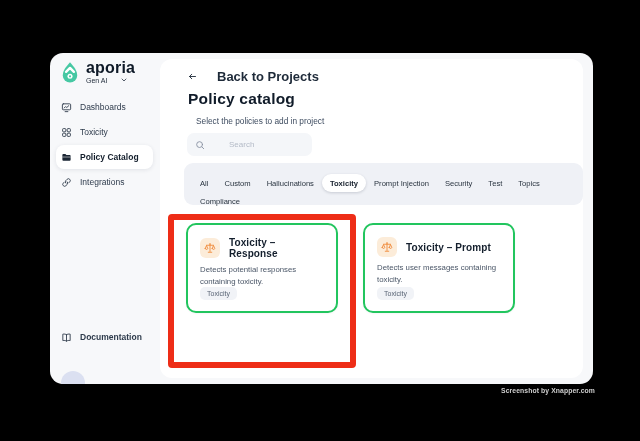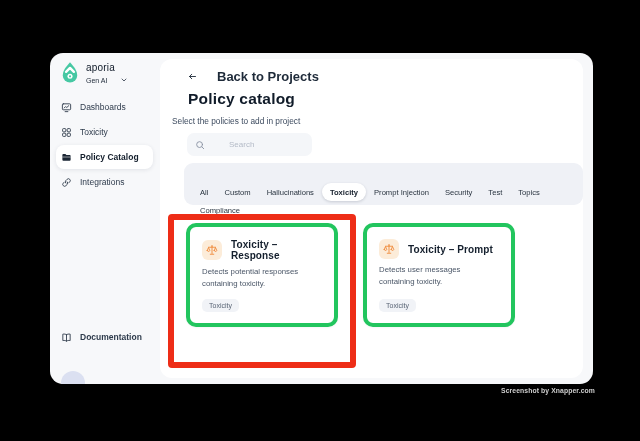--- a/index.html
+++ b/index.html
@@ -5,52 +5,52 @@
   html,body{margin:0;padding:0;background:#000;}
   .canvas{position:relative;width:640px;height:441px;background:#000;overflow:hidden;
           font-family:"Liberation Sans",sans-serif;-webkit-font-smoothing:antialiased;}
   .window{position:absolute;left:50px;top:53px;width:543px;height:331px;background:#f7f8fa;
           border-radius:13px;overflow:hidden;box-shadow:0 12px 40px rgba(0,0,0,.55);}
 
   
   .sidebar{position:absolute;left:0;top:0;bottom:0;width:110px;}
   .brand-row{position:absolute;left:11px;top:8px;display:flex;gap:7px;align-items:flex-start;}
   .brand-col{display:flex;flex-direction:column;}
-  .brand{font-size:10px;font-weight:400;color:#0f1a28;letter-spacing:.2px;line-height:13px;}
+  .brand{font-size:16px;font-weight:700;color:#0f1a28;letter-spacing:.2px;line-height:13px;}
   .workspace-row{display:flex;align-items:center;gap:13px;margin-top:2px;}
   .workspace{font-size:7px;color:#232e3d;}
   .nav{position:absolute;top:42px;left:0;right:0;}
   .nav-item{height:24px;margin:0 7px 1px 6px;display:flex;align-items:center;gap:8px;
             padding-left:5px;border-radius:8px;font-size:8.5px;color:#2e3b4c;font-weight:500;cursor:pointer;}
   .nav-item.active{background:#fff;box-shadow:0 1px 4px rgba(25,39,66,.10);font-weight:700;color:#141f2d;}
   .doc-item{position:absolute;bottom:35px;left:6px;right:7px;height:24px;display:flex;
             align-items:center;gap:8px;padding-left:5px;font-size:8.5px;color:#2e3b4c;font-weight:700;cursor:pointer;}
   .avatar-bubble{position:absolute;left:11px;bottom:-11px;width:24px;height:24px;border-radius:50%;background:#dbe0f1;}
 
   
   .main{position:absolute;left:110px;top:6px;right:10px;bottom:6px;background:#fff;border-radius:12px;}
   .back-row{position:absolute;left:28px;top:10px;display:flex;align-items:center;gap:20px;
             font-size:13px;font-weight:600;color:#1e2a39;cursor:pointer;}
   .page-title{position:absolute;left:28px;top:31px;font-size:15.5px;font-weight:700;color:#101b29;letter-spacing:.2px;}
-  .page-subtitle{position:absolute;left:12px;top:57px;font-size:8.3px;color:#3e4c60;}
+  .page-subtitle{position:absolute;left:36px;top:57px;font-size:8.3px;color:#3e4c60;}
   .search-box{position:absolute;left:27px;top:74px;width:125px;height:23px;background:#f4f6f9;
               border-radius:7px;display:flex;align-items:center;gap:22px;padding:0 8px;box-sizing:border-box;}
   .search-box input{border:none;background:transparent;outline:none;font-size:8px;color:#333;width:92px;
                     font-family:"Liberation Sans",sans-serif;}
   .search-box input::placeholder{color:#b4bbc7;}
 
   .tabs{position:absolute;left:24px;right:0;top:104px;height:42px;background:#eff1f6;
-        border-radius:9px;padding:20px 8px;box-sizing:border-box;}
+        border-radius:9px;padding:11px 8px;box-sizing:border-box;}
   .tabs-row{display:flex;align-items:center;height:18px;}
   .tab{padding:0 8px;height:18px;display:flex;align-items:center;font-size:7.6px;color:#28333f;
        border-radius:12px;white-space:nowrap;cursor:pointer;}
   .tab.active{background:#fff;font-weight:700;box-shadow:0 1px 3px rgba(24,36,58,.18);color:#16202d;}
 
   .cards-row{position:absolute;left:26px;top:164px;display:flex;gap:25px;}
-  .card{width:152px;height:104px;background:#fff;border:4px solid #22c55e;border-radius:10px;
+  .card{width:152px;height:90px;background:#fff;border:2px solid #22c55e;border-radius:10px;
         box-sizing:border-box;padding:12px;position:relative;box-shadow:0 1px 2px rgba(16,24,40,.04);cursor:pointer;}
   .card-head{display:flex;align-items:center;gap:9px;}
   .policy-icon{width:20px;height:20px;border-radius:6px;background:#fcecd9;display:flex;
                align-items:center;justify-content:center;flex:0 0 auto;}
   .card-title{font-size:10px;font-weight:700;color:#141f2d;letter-spacing:.1px;}
   .card-desc{margin-top:5px;font-size:7.8px;line-height:1.6;color:#4a5667;padding-right:2px;}
   .card-tag{position:absolute;left:12px;bottom:11px;background:#f1f3f7;border-radius:5px;
             padding:3px 7px;font-size:7px;color:#5a6576;}
 
   .highlight-rect{position:absolute;left:8px;top:155px;width:188px;height:154px;

